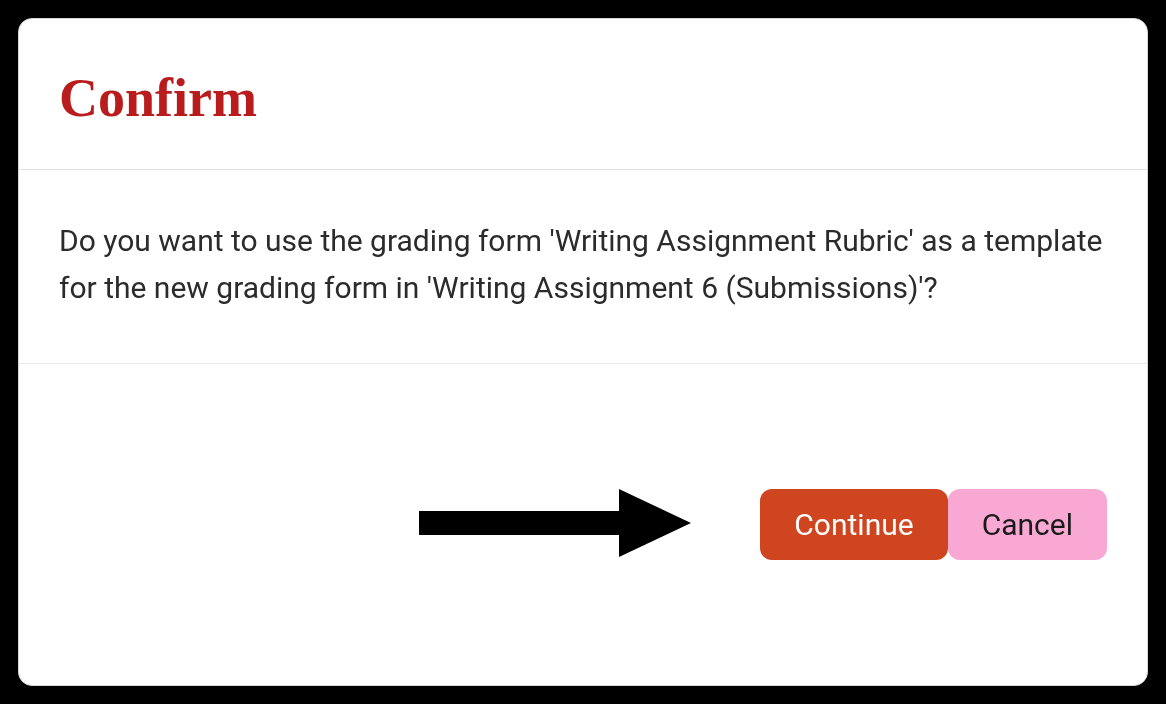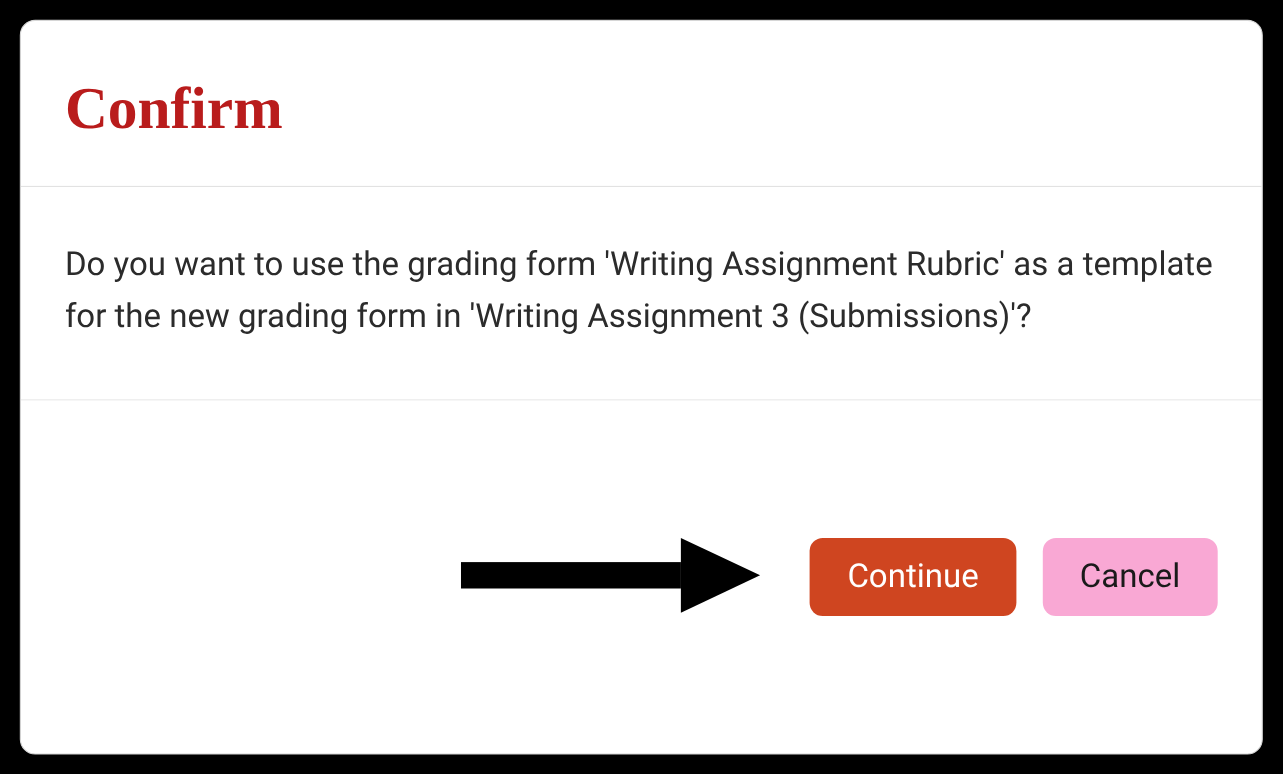--- a/index.html
+++ b/index.html
@@ -44,21 +44,20 @@
       line-height: 1.55;
       color: #2b2b2b;
       font-weight: 400;
     }
     .dialog-footer {
       flex: 1;
       display: flex;
       align-items: center;
       justify-content: flex-end;
       padding: 0 40px;
-      gap: 24px;
       position: relative;
     }
     .btn {
       font-size: 30px;
       font-weight: 400;
       padding: 18px 34px;
       border-radius: 12px;
       border: none;
       cursor: pointer;
       font-family: inherit;
@@ -79,21 +78,21 @@
     }
   </style>
 </head>
 <body>
 
 <div class="dialog">
   <div class="dialog-header">
     <h1 class="dialog-title">Confirm</h1>
   </div>
   <div class="dialog-body">
-    <p class="dialog-message">Do you want to use the grading form 'Writing Assignment Rubric' as a template for the new grading form in 'Writing Assignment 3 (Submissions)'?</p>
+    <p class="dialog-message">Do you want to use the grading form 'Writing Assignment Rubric' as a template for the new grading form in 'Writing Assignment 6 (Submissions)'?</p>
   </div>
   <div class="dialog-footer">
     <div class="arrow-annotation">
       <svg width="280" height="80" viewBox="0 0 280 80">
         <rect x="0" y="28" width="200" height="24" fill="#000"></rect>
         <polygon points="200,6 200,74 272,40" fill="#000"></polygon>
       </svg>
     </div>
     <button class="btn btn-primary">Continue</button>
     <button class="btn btn-secondary">Cancel</button>

